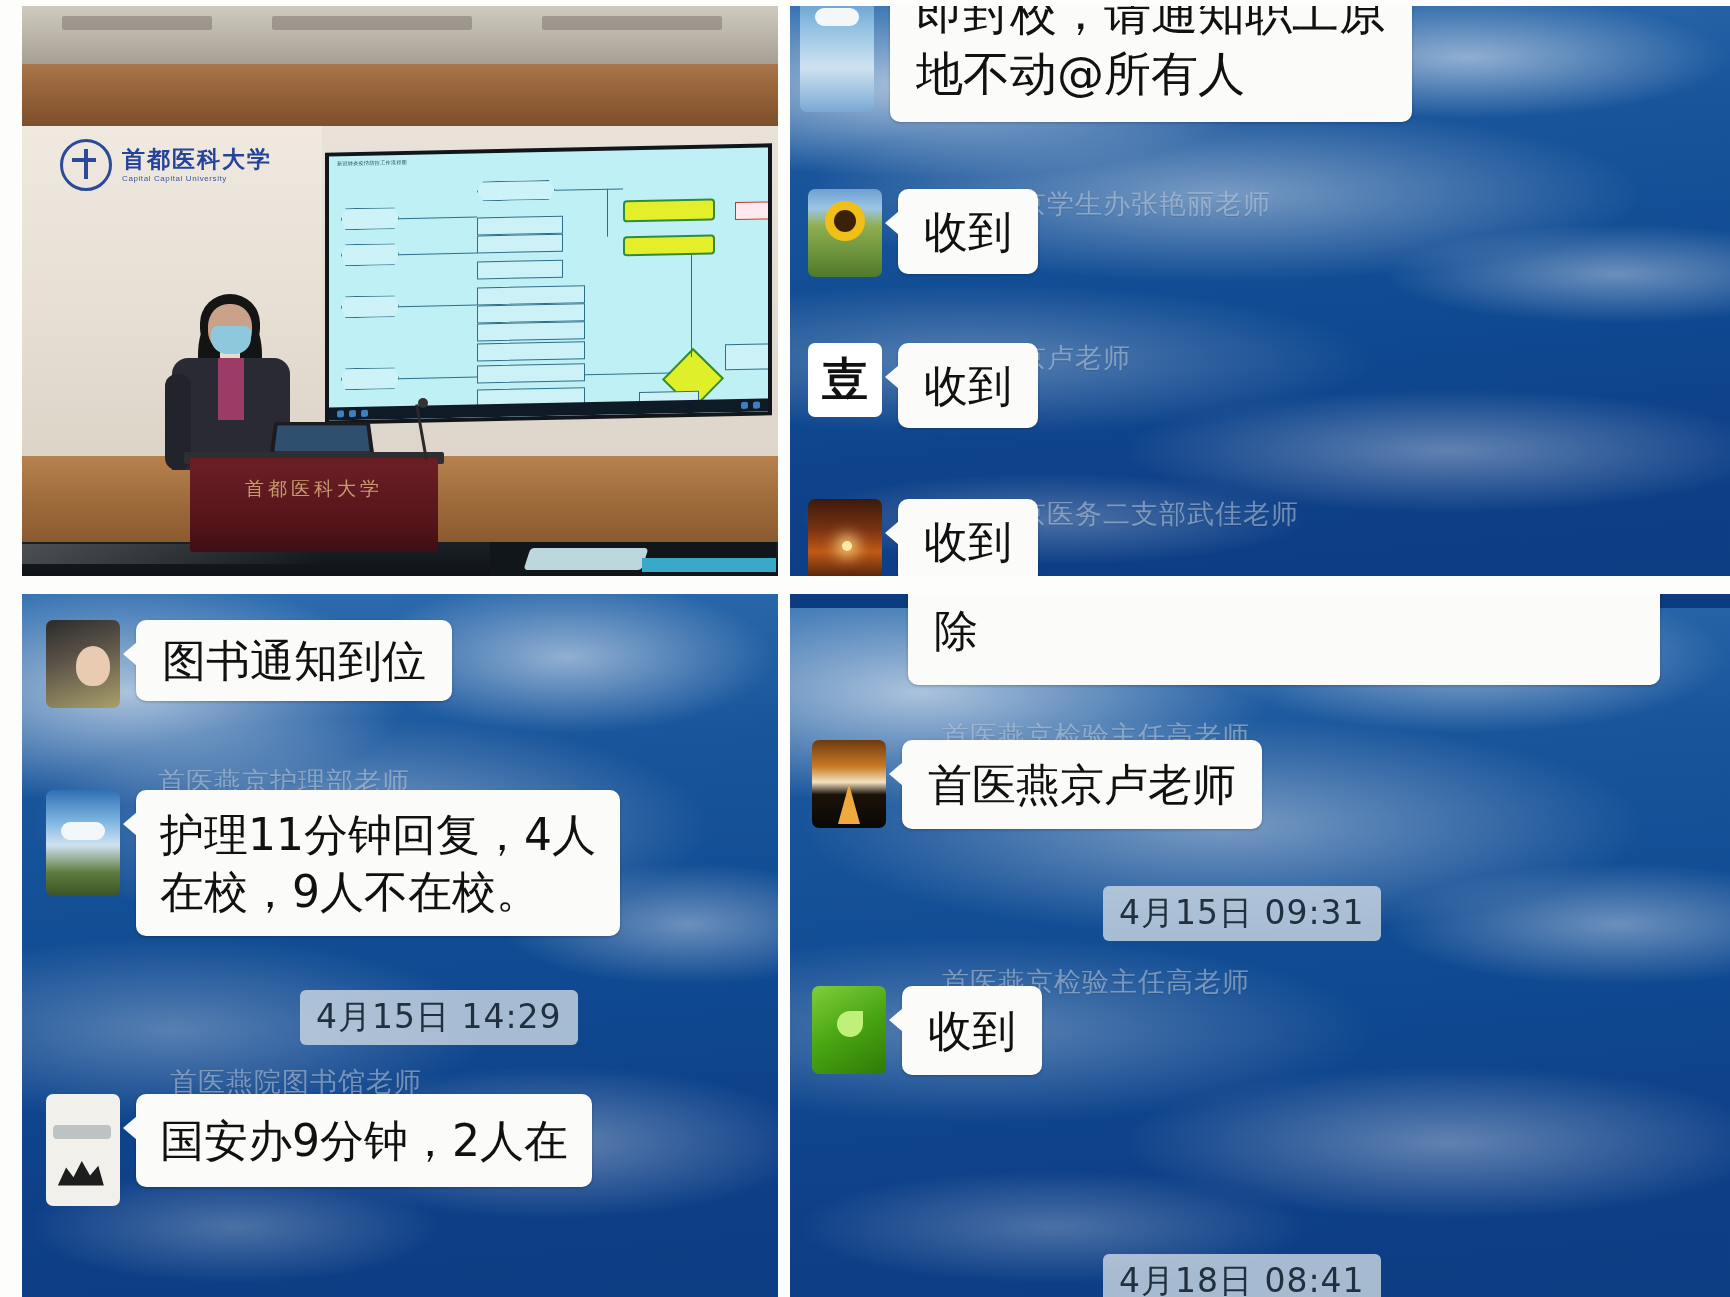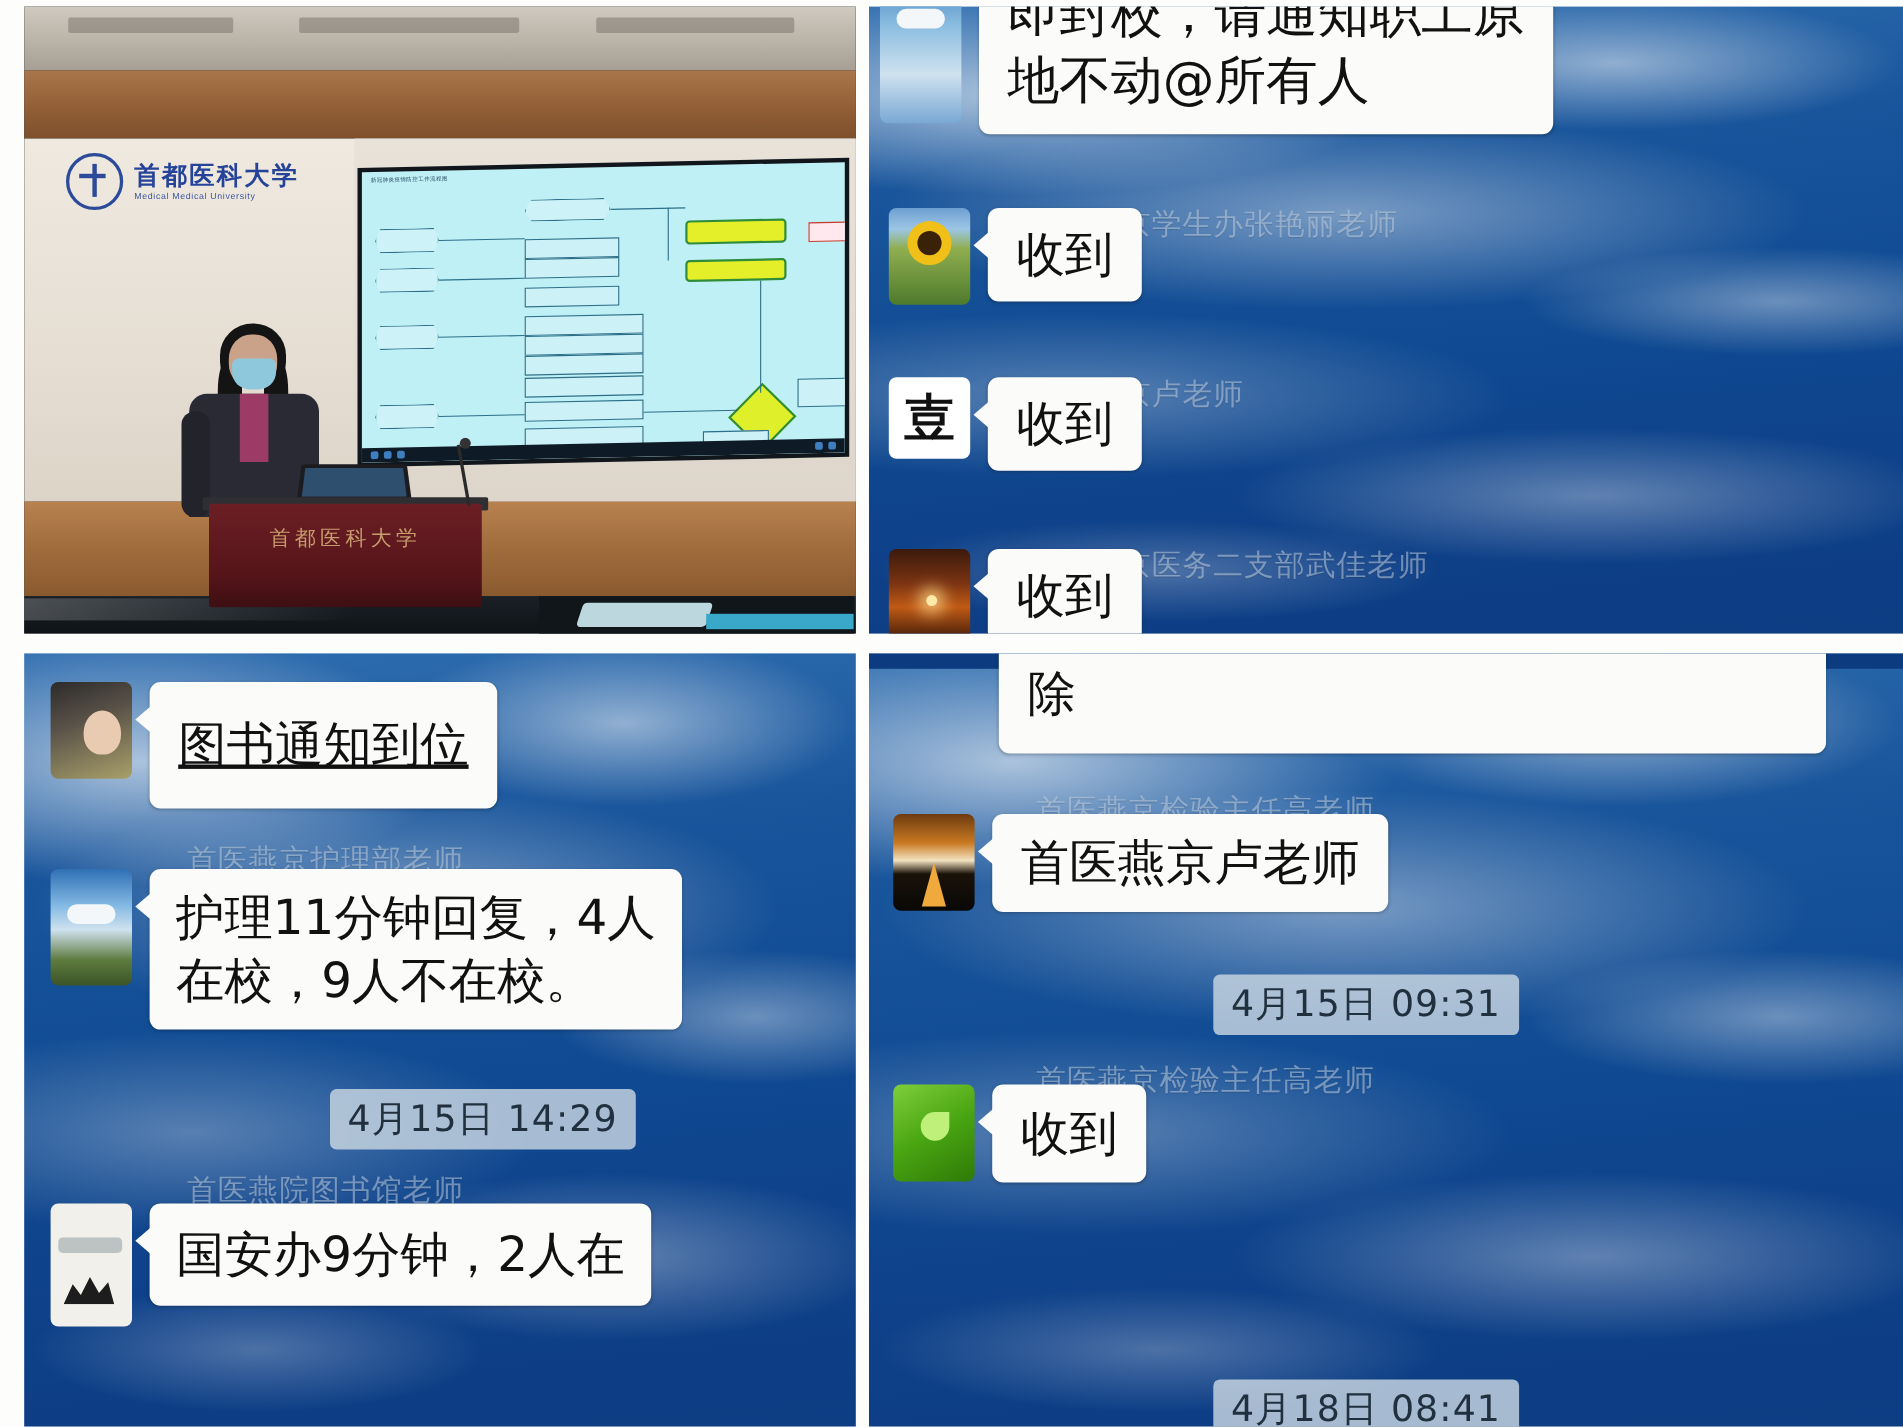--- a/index.html
+++ b/index.html
@@ -165,21 +165,21 @@
       <div class="ceiling-slot" style="left:520px;width:180px;"></div>
     </div>
     <div class="room-wood"></div>
     <div class="room-wall"></div>
     <div class="room-wall-right"></div>
 
     <div class="cmu-logo">
       <div class="cmu-mark"></div>
       <div class="cmu-text">
         <div class="cmu-cn">首都医科大学</div>
-        <div class="cmu-en">Medical Medical University</div>
+        <div class="cmu-en">Capital Capital University</div>
       </div>
     </div>
 
     <div class="screen-frame">
       <div class="screen-inner">
         <div class="slide-title">新冠肺炎疫情防控工作流程图</div>
 
         <div class="fc-hex" style="left:12px;top:52px;width:58px;height:22px;"></div>
         <div class="fc-hex" style="left:12px;top:88px;width:58px;height:22px;"></div>
         <div class="fc-hex" style="left:12px;top:140px;width:58px;height:22px;"></div>
@@ -278,24 +278,24 @@
       <div class="avatar av-autumn"></div>
       <div class="bubble">收到</div>
     </div>
   </div>
 
   <div class="panel chat" id="panel-bl">
 
     <div class="sender" style="left:148px;top:22px;">首医燕院图书馆老师</div>
     <div class="msg" style="left:24px;top:26px;">
       <div class="avatar av-dog"></div>
-      <div class="bubble" style="padding:29px 26px;text-decoration:underline;">图书通知到位</div>
-    </div>
-
-    <div class="sender" style="left:148px;top:170px;">首医燕京护理部老师</div>
+      <div class="bubble" style="padding:12px 26px;">图书通知到位</div>
+    </div>
+
+    <div class="sender" style="left:136px;top:170px;">首医燕京护理部老师</div>
     <div class="msg" style="left:24px;top:196px;">
       <div class="avatar av-cloud" style="height:106px;"></div>
       <div class="bubble" style="padding:16px 24px;">护理11分钟回复，4人
 在校，9人不在校。</div>
     </div>
 
     <div class="timestamp" style="left:278px;top:396px;">4月15日 14:29</div>
 
     <div class="sender" style="left:148px;top:470px;">首医燕院图书馆老师</div>
     <div class="msg" style="left:24px;top:500px;">

